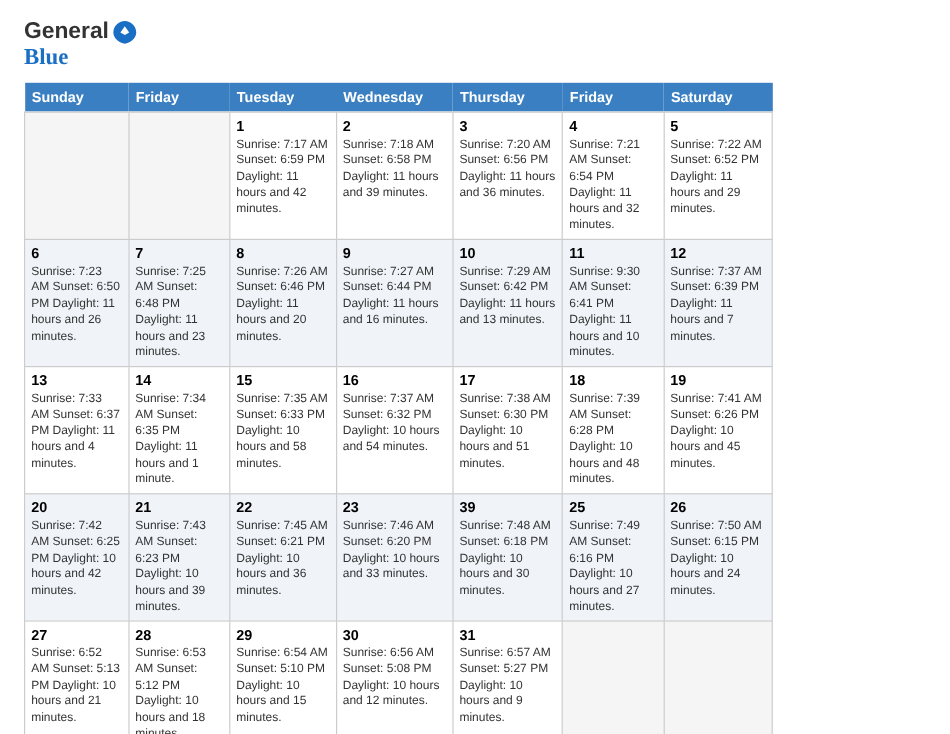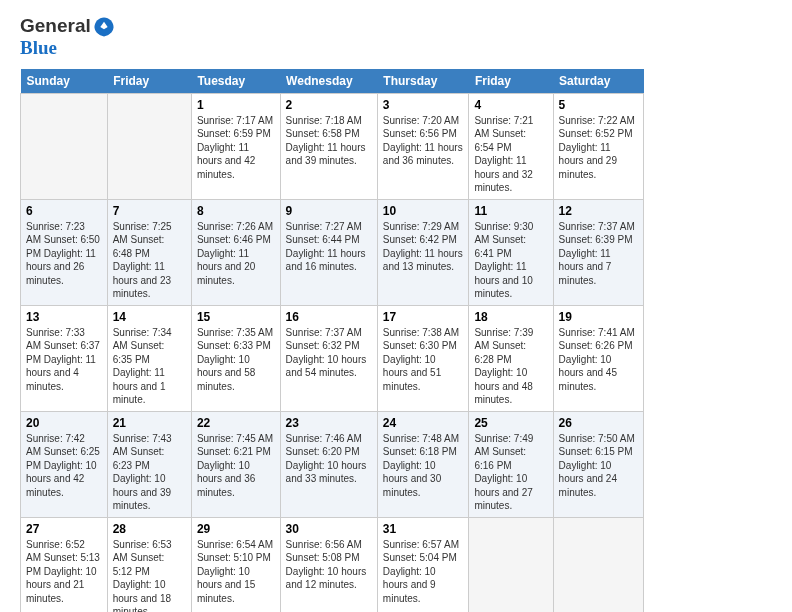--- a/index.html
+++ b/index.html
@@ -258,21 +258,21 @@
 Sunset: 6:21 PM
 Daylight: 10 hours and 36 minutes.</div>
           </td>
           <td>
             <span class="day-num">23</span>
             <div class="day-info">Sunrise: 7:46 AM
 Sunset: 6:20 PM
 Daylight: 10 hours and 33 minutes.</div>
           </td>
           <td>
-            <span class="day-num">24</span>
+            <span class="day-num">39</span>
             <div class="day-info">Sunrise: 7:48 AM
 Sunset: 6:18 PM
 Daylight: 10 hours and 30 minutes.</div>
           </td>
           <td>
             <span class="day-num">25</span>
             <div class="day-info">Sunrise: 7:49 AM
 Sunset: 6:16 PM
 Daylight: 10 hours and 27 minutes.</div>
           </td>
@@ -304,21 +304,21 @@
           </td>
           <td>
             <span class="day-num">30</span>
             <div class="day-info">Sunrise: 6:56 AM
 Sunset: 5:08 PM
 Daylight: 10 hours and 12 minutes.</div>
           </td>
           <td>
             <span class="day-num">31</span>
             <div class="day-info">Sunrise: 6:57 AM
-Sunset: 5:04 PM
+Sunset: 5:27 PM
 Daylight: 10 hours and 9 minutes.</div>
           </td>
           <td class="empty"></td>
           <td class="empty"></td>
         </tr>
       </tbody>
   </table>
 </div>
 
 </body></html>

